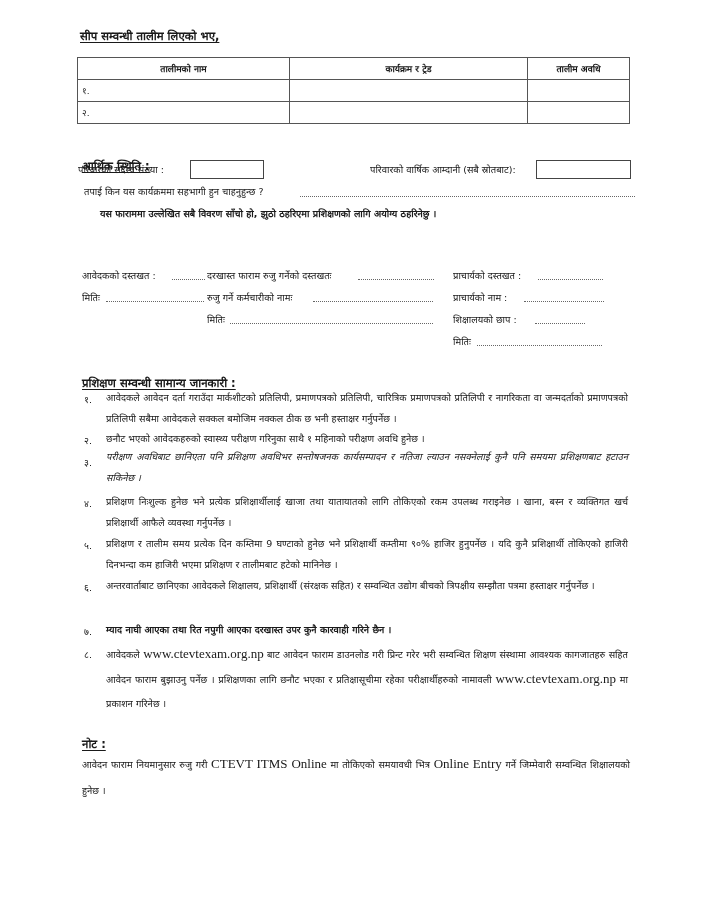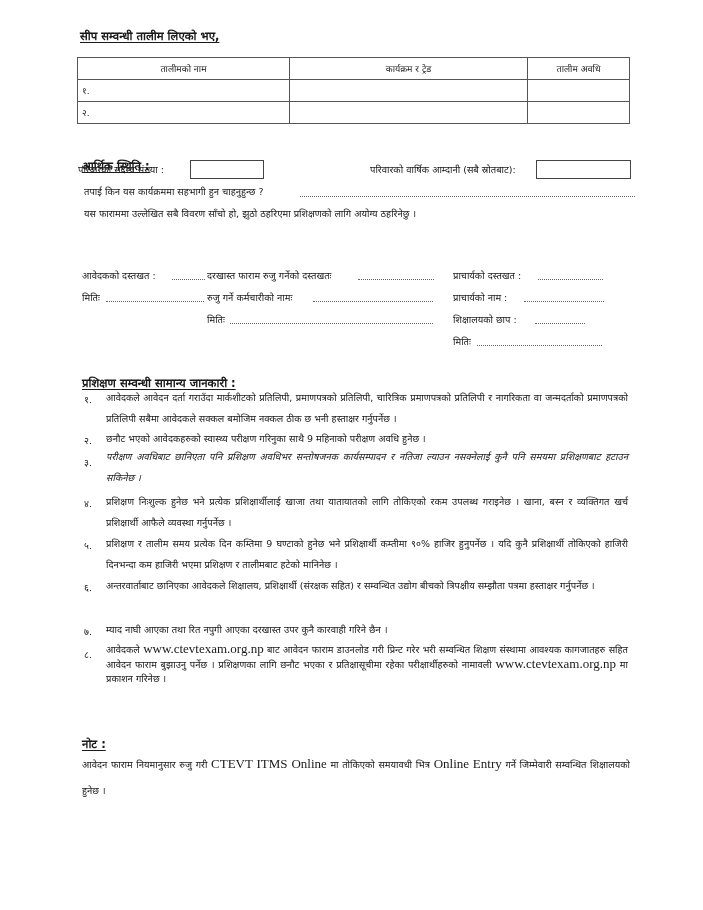--- a/index.html
+++ b/index.html
@@ -2,21 +2,21 @@
 <html><head>
 <meta charset="utf-8">
 <style>
   html,body{margin:0;padding:0;background:#ffffff;}
   body{width:703px;height:910px;position:relative;overflow:hidden;
        font-family:"DejaVu Sans",sans-serif;color:#1a1a1a;font-size:9.5px;}
   .abs{position:absolute;white-space:nowrap;}
   .head{font-weight:bold;font-size:11.5px;text-decoration:underline;text-underline-offset:2px;text-align:right;}
   table.training{position:absolute;left:77px;top:57px;width:553px;border-collapse:collapse;}
   table.training th,table.training td{border:1px solid #555;height:21px;padding:0 4px;font-size:9px;}
-  table.training th{font-weight:normal;text-align:center;}
+  table.training th{font-weight:bold;text-align:center;}
   .col1{width:203px;}.col2{width:229px;}
   .box{position:absolute;border:1px solid #444;background:#fff;}
   .dots{display:inline-block;border-bottom:1px dotted #666;height:9px;vertical-align:baseline;}
   .li-num{position:absolute;left:84px;font-size:9.5px;}
   .li-text{position:absolute;left:106px;width:522px;white-space:normal;line-height:21px;text-align:justify;font-size:9.5px;}
   .latin{font-family:"Liberation Serif",serif;font-size:13px;}
 </style>
 </head>
 <body>
 
@@ -44,21 +44,21 @@
 
 <div class="abs head" style="left:82px;top:146px;margin-top:12px;">आर्थिक स्थिति :</div>
 <div class="abs" style="left:78px;top:163px;">परिवारको सदस्य संख्या :</div>
 <div class="box" style="left:190px;top:160px;width:72px;height:17px;"></div>
 <div class="abs" style="left:362px;top:163px;margin-left:8px;">परिवारको वार्षिक आम्दानी (सबै स्रोतबाट):</div>
 <div class="box" style="left:536px;top:160px;width:93px;height:17px;"></div>
 
 <div class="abs" style="left:84px;top:185px;">तपाई किन यस कार्यक्रममा सहभागी हुन चाहनुहुन्छ ?</div>
 <span class="abs dots" style="left:300px;top:187px;width:335px;"></span>
 
-<div class="abs" style="left:84px;top:207px;">यस फाराममा उल्लेखित सबै विवरण साँचो हो, झुठो ठहरिएमा प्रशिक्षणको लागि अयोग्य ठहरिनेछु ।</div>
+<div class="abs" style="left:100px;top:207px;font-weight:bold;">यस फाराममा उल्लेखित सबै विवरण साँचो हो, झुठो ठहरिएमा प्रशिक्षणको लागि अयोग्य ठहरिनेछु ।</div>
 
 <div class="abs" style="left:82px;top:269px;">आवेदकको दस्तखत :</div>
 <span class="abs dots" style="left:172px;top:270px;width:33px;"></span>
 <div class="abs" style="left:207px;top:269px;">दरखास्त फाराम रुजु गर्नेको दस्तखतः</div>
 <span class="abs dots" style="left:358px;top:270px;width:76px;"></span>
 <div class="abs" style="left:453px;top:269px;">प्राचार्यको दस्तखत :</div>
 <span class="abs dots" style="left:538px;top:270px;width:65px;"></span>
 
 <div class="abs" style="left:82px;top:291px;">मितिः</div>
 <span class="abs dots" style="left:106px;top:292px;width:98px;"></span>
@@ -74,39 +74,39 @@
 
 <div class="abs" style="left:453px;top:335px;">मितिः</div>
 <span class="abs dots" style="left:477px;top:336px;width:125px;"></span>
 
 <div class="abs head" style="left:82px;top:375px;">प्रशिक्षण सम्वन्धी सामान्य जानकारी :</div>
 
 <div class="li-num" style="top:393px;">१.</div>
 <div class="li-text" style="top:387px;">आवेदकले आवेदन दर्ता गराउँदा मार्कशीटको प्रतिलिपी, प्रमाणपत्रको प्रतिलिपी, चारित्रिक प्रमाणपत्रको प्रतिलिपी र नागरिकता वा जन्मदर्ताको प्रमाणपत्रको प्रतिलिपी सबैमा आवेदकले सक्कल बमोजिम नक्कल ठीक छ भनी हस्ताक्षर गर्नुपर्नेछ ।</div>
 
 <div class="li-num" style="top:434px;">२.</div>
-<div class="li-text" style="top:428px;">छनौट भएको आवेदकहरुको स्वास्थ्य परीक्षण गरिनुका साथै 9 महिनाको परीक्षण अवधि हुनेछ ।</div>
+<div class="li-text" style="top:428px;">छनौट भएको आवेदकहरुको स्वास्थ्य परीक्षण गरिनुका साथै १ महिनाको परीक्षण अवधि हुनेछ ।</div>
 
 <div class="li-num" style="top:456px;">३.</div>
 <div class="li-text" style="top:446px;font-style:italic;">परीक्षण अवधिबाट छानिएता पनि प्रशिक्षण अवधिभर सन्तोषजनक कार्यसम्पादन र नतिजा ल्याउन नसक्नेलाई कुनै पनि समयमा प्रशिक्षणबाट हटाउन सकिनेछ ।</div>
 
 <div class="li-num" style="top:497px;">४.</div>
 <div class="li-text" style="top:491px;">प्रशिक्षण निःशुल्क हुनेछ भने प्रत्येक प्रशिक्षार्थीलाई खाजा तथा यातायातको लागि तोकिएको रकम उपलब्ध गराइनेछ । खाना, बस्न र व्यक्तिगत खर्च प्रशिक्षार्थी आफैले व्यवस्था गर्नुपर्नेछ ।</div>
 
 <div class="li-num" style="top:539px;">५.</div>
 <div class="li-text" style="top:533px;">प्रशिक्षण र तालीम समय प्रत्येक दिन कम्तिमा 9 घण्टाको हुनेछ भने प्रशिक्षार्थी कम्तीमा ९०% हाजिर हुनुपर्नेछ । यदि कुनै प्रशिक्षार्थी तोकिएको हाजिरी दिनभन्दा कम हाजिरी भएमा प्रशिक्षण र तालीमबाट हटेको मानिनेछ ।</div>
 
 <div class="li-num" style="top:581px;">६.</div>
 <div class="li-text" style="top:575px;">अन्तरवार्ताबाट छानिएका आवेदकले शिक्षालय, प्रशिक्षार्थी (संरक्षक सहित) र सम्वन्धित उद्योग बीचको त्रिपक्षीय सम्झौता पत्रमा हस्ताक्षर गर्नुपर्नेछ ।</div>
 
 <div class="li-num" style="top:625px;">७.</div>
-<div class="li-text" style="top:619px;">म्याद नाघी आएका तथा रित नपुगी आएका दरखास्त उपर कुनै कारवाही गरिने छैन ।</div>
+<div class="li-text" style="top:619px;font-weight:bold;">म्याद नाघी आएका तथा रित नपुगी आएका दरखास्त उपर कुनै कारवाही गरिने छैन ।</div>
 
 <div class="li-num" style="top:648px;">८.</div>
-<div class="li-text" style="top:642px;line-height:14px;">
+<div class="li-text" style="top:642px;line-height:24px;">
   <span>आवेदकले</span>
   <span class="latin">www.ctevtexam.org.np</span>
   <span>बाट आवेदन फाराम डाउनलोड गरी प्रिन्ट गरेर भरी सम्वन्धित शिक्षण संस्थामा आवश्यक कागजातहरु सहित आवेदन फाराम बुझाउनु पर्नेछ । प्रशिक्षणका लागि छनौट भएका र प्रतिक्षासूचीमा रहेका परीक्षार्थीहरुको नामावली</span>
   <span class="latin">www.ctevtexam.org.np</span>
   <span>मा प्रकाशन गरिनेछ ।</span>
 </div>
 
 <div class="abs head" style="left:82px;top:736px;text-decoration:underline;">नोट :</div>
 <div class="abs" style="left:82px;top:751px;width:548px;white-space:normal;line-height:26px;text-align:justify;">
   <span>आवेदन फाराम नियमानुसार रुजु गरी</span>

